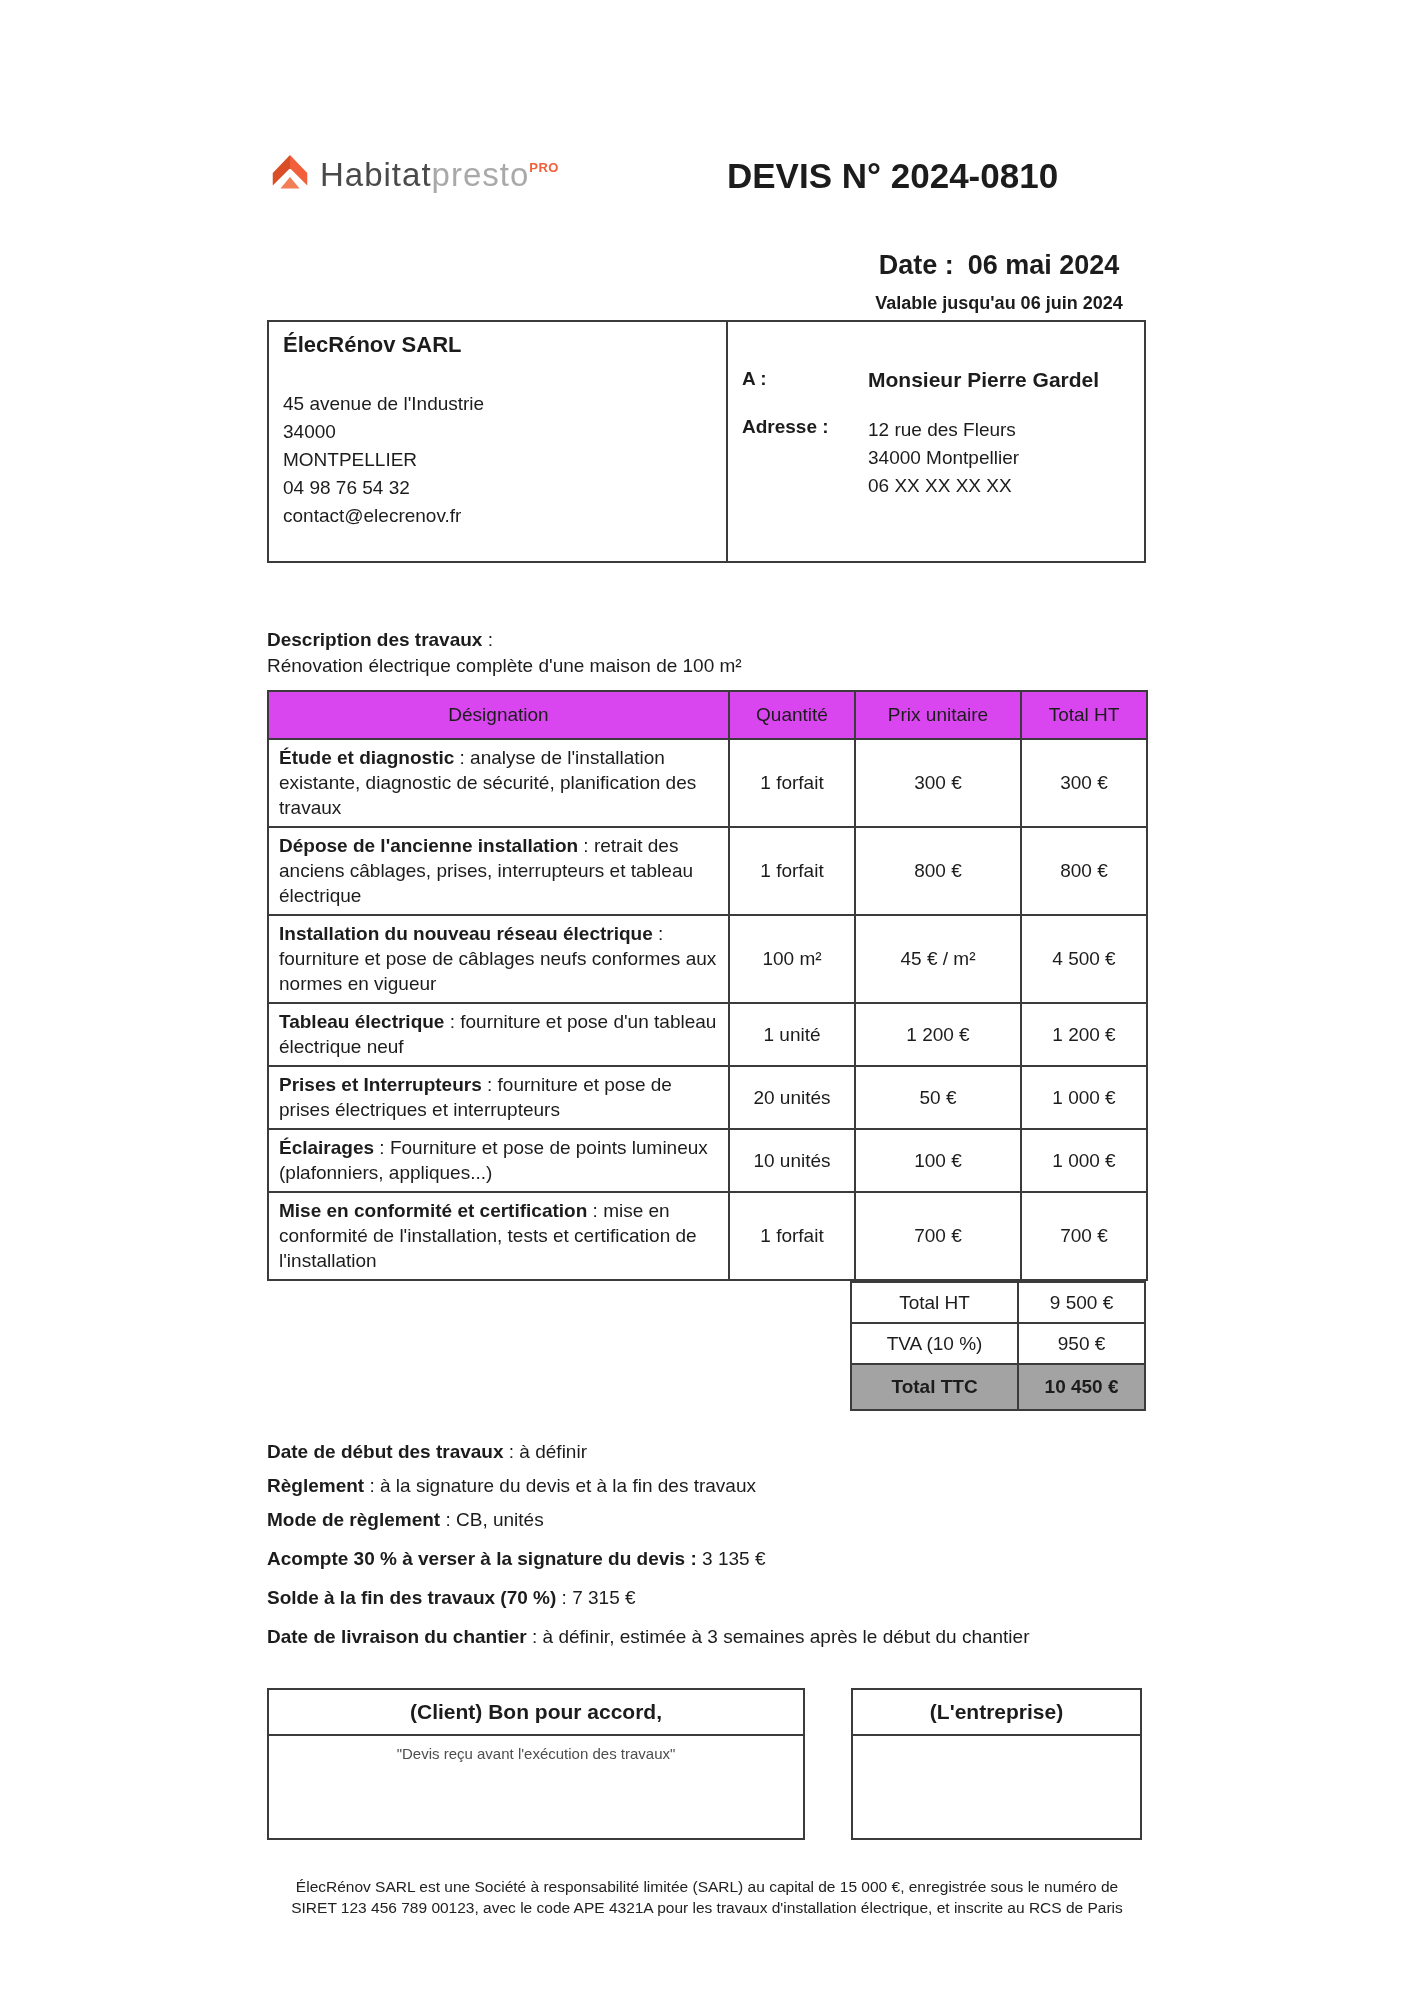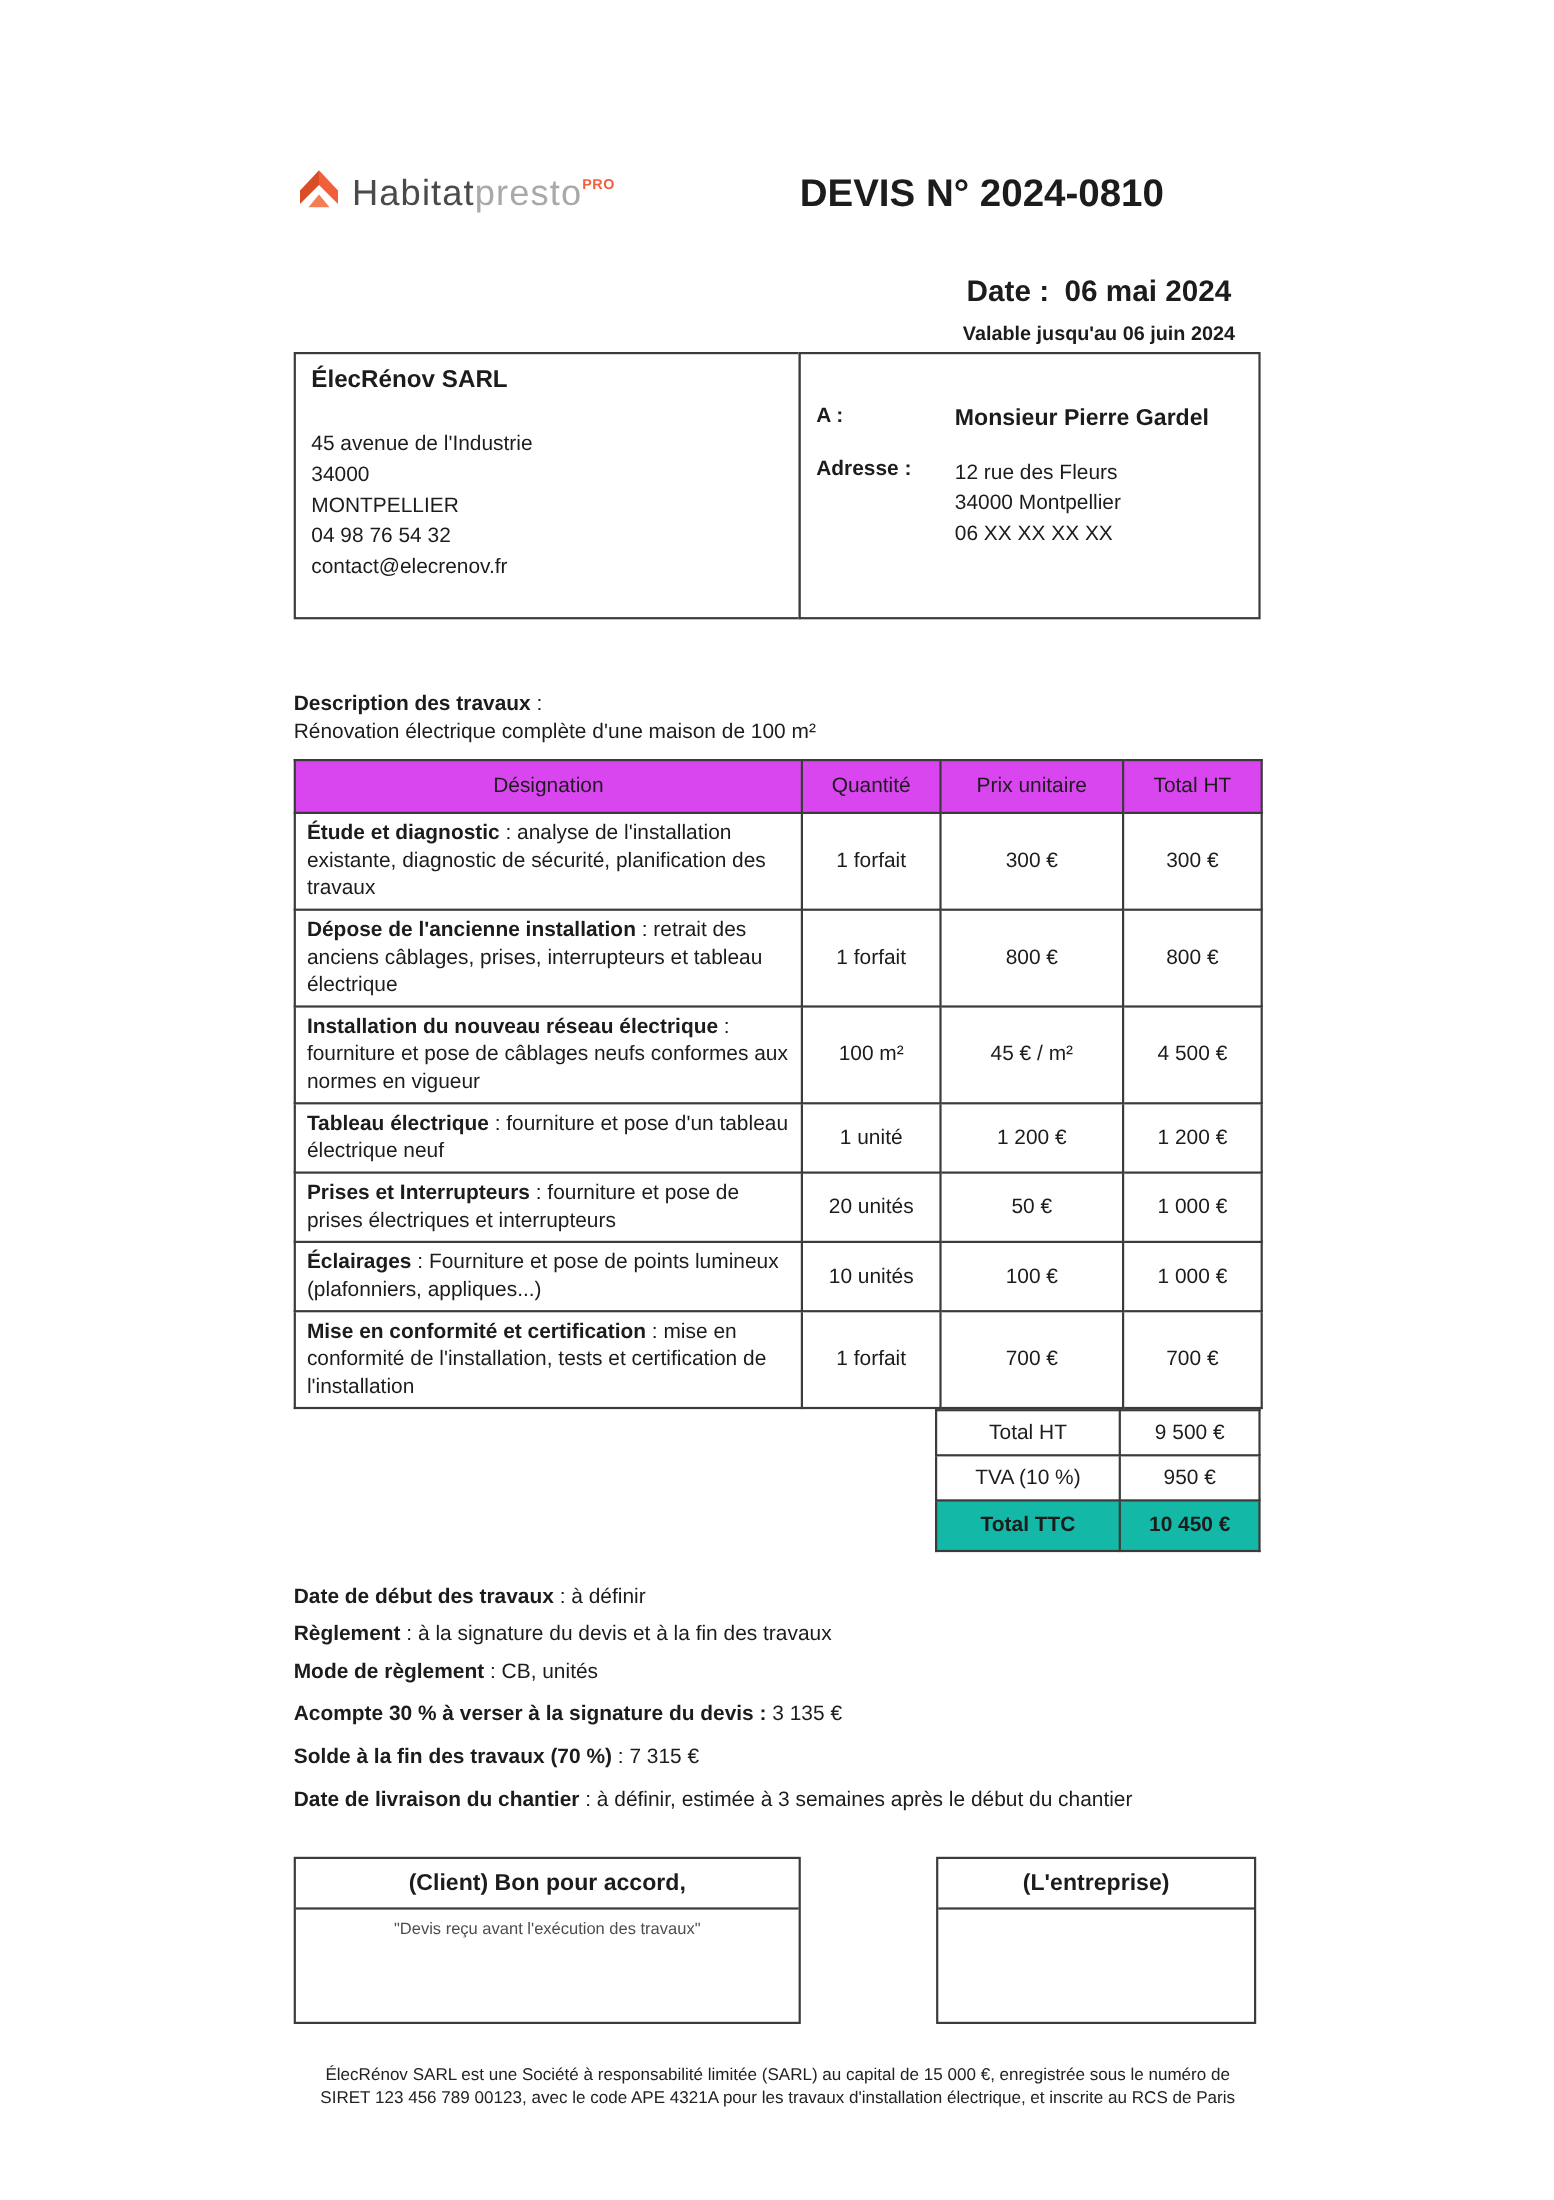--- a/index.html
+++ b/index.html
@@ -61,21 +61,21 @@
   .ttc-row td { font-weight: bold; height: 46px; }
 
   
   .terms { margin-top: 30px; font-size: 19px; }
   .term { margin-bottom: 12px; line-height: 22px; }
   .term.spaced { margin-top: 17px; }
 
   
   .sig-row { display: flex; justify-content: space-between; margin-top: 40px; width: 879px; }
   .sig-box { border: 2px solid #3b3b3b; height: 152px; }
-  .sig-client { width: 461px; }
+  .sig-client { width: 538px; }
   .sig-company { width: 291px; margin-right: 4px; }
   .sig-head { height: 46px; border-bottom: 2px solid #3b3b3b; display: flex; align-items: center; justify-content: center; font-size: 21px; font-weight: bold; }
   .sig-area { padding-top: 9px; text-align: center; }
   .sig-note { font-size: 15px; color: #4d4d4d; }
 
   
   .footer { margin-top: 36px; text-align: center; font-size: 15.5px; line-height: 21px; color: #222; width: 960px; margin-left: -40px; }
 </style>
 </head>
 <body>
@@ -201,21 +201,21 @@
       </colgroup>
     <tbody>
       <tr>
         <td>Total HT</td>
         <td>9 500 €</td>
       </tr>
       <tr>
         <td>TVA (10 %)</td>
         <td>950 €</td>
       </tr>
-      <tr class="ttc-row" style="background:#14b8a6;border-radius:21px;">
+      <tr class="ttc-row" style="background:#a3a3a3;border-radius:21px;">
         <td>Total TTC</td>
         <td>10 450 €</td>
       </tr>
     </tbody>
   </table>
 
   <div class="terms">
     <p class="term"><span class="b">Date de début des travaux</span><span> : à définir</span></p>
     <p class="term"><span class="b">Règlement</span><span> : à la signature du devis et à la fin des travaux</span></p>
     <p class="term"><span class="b">Mode de règlement</span><span> : CB, unités</span></p>

